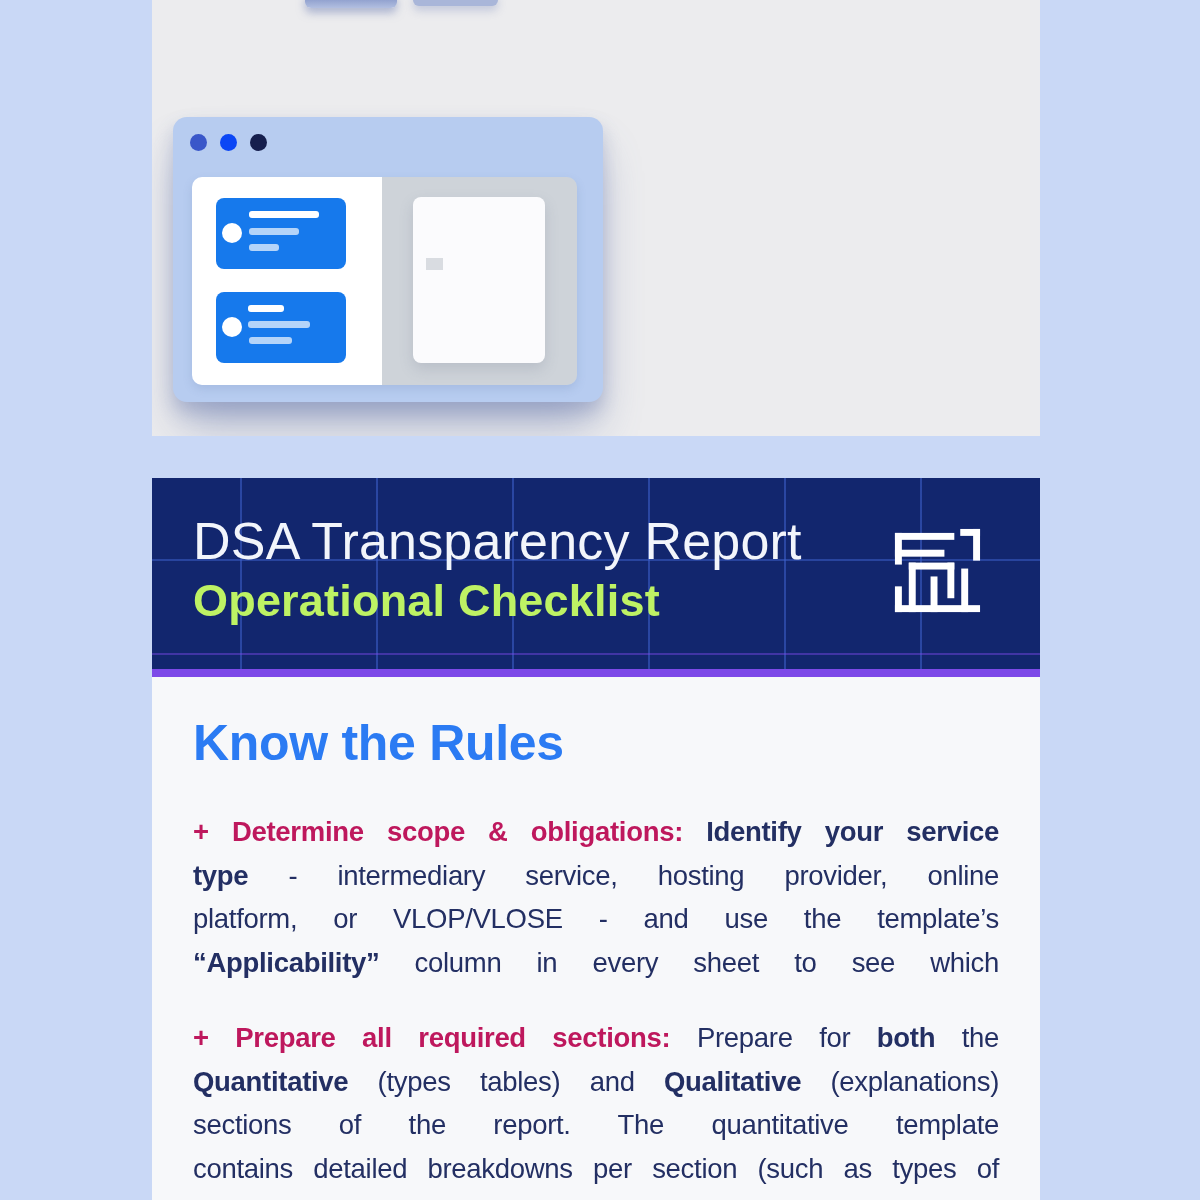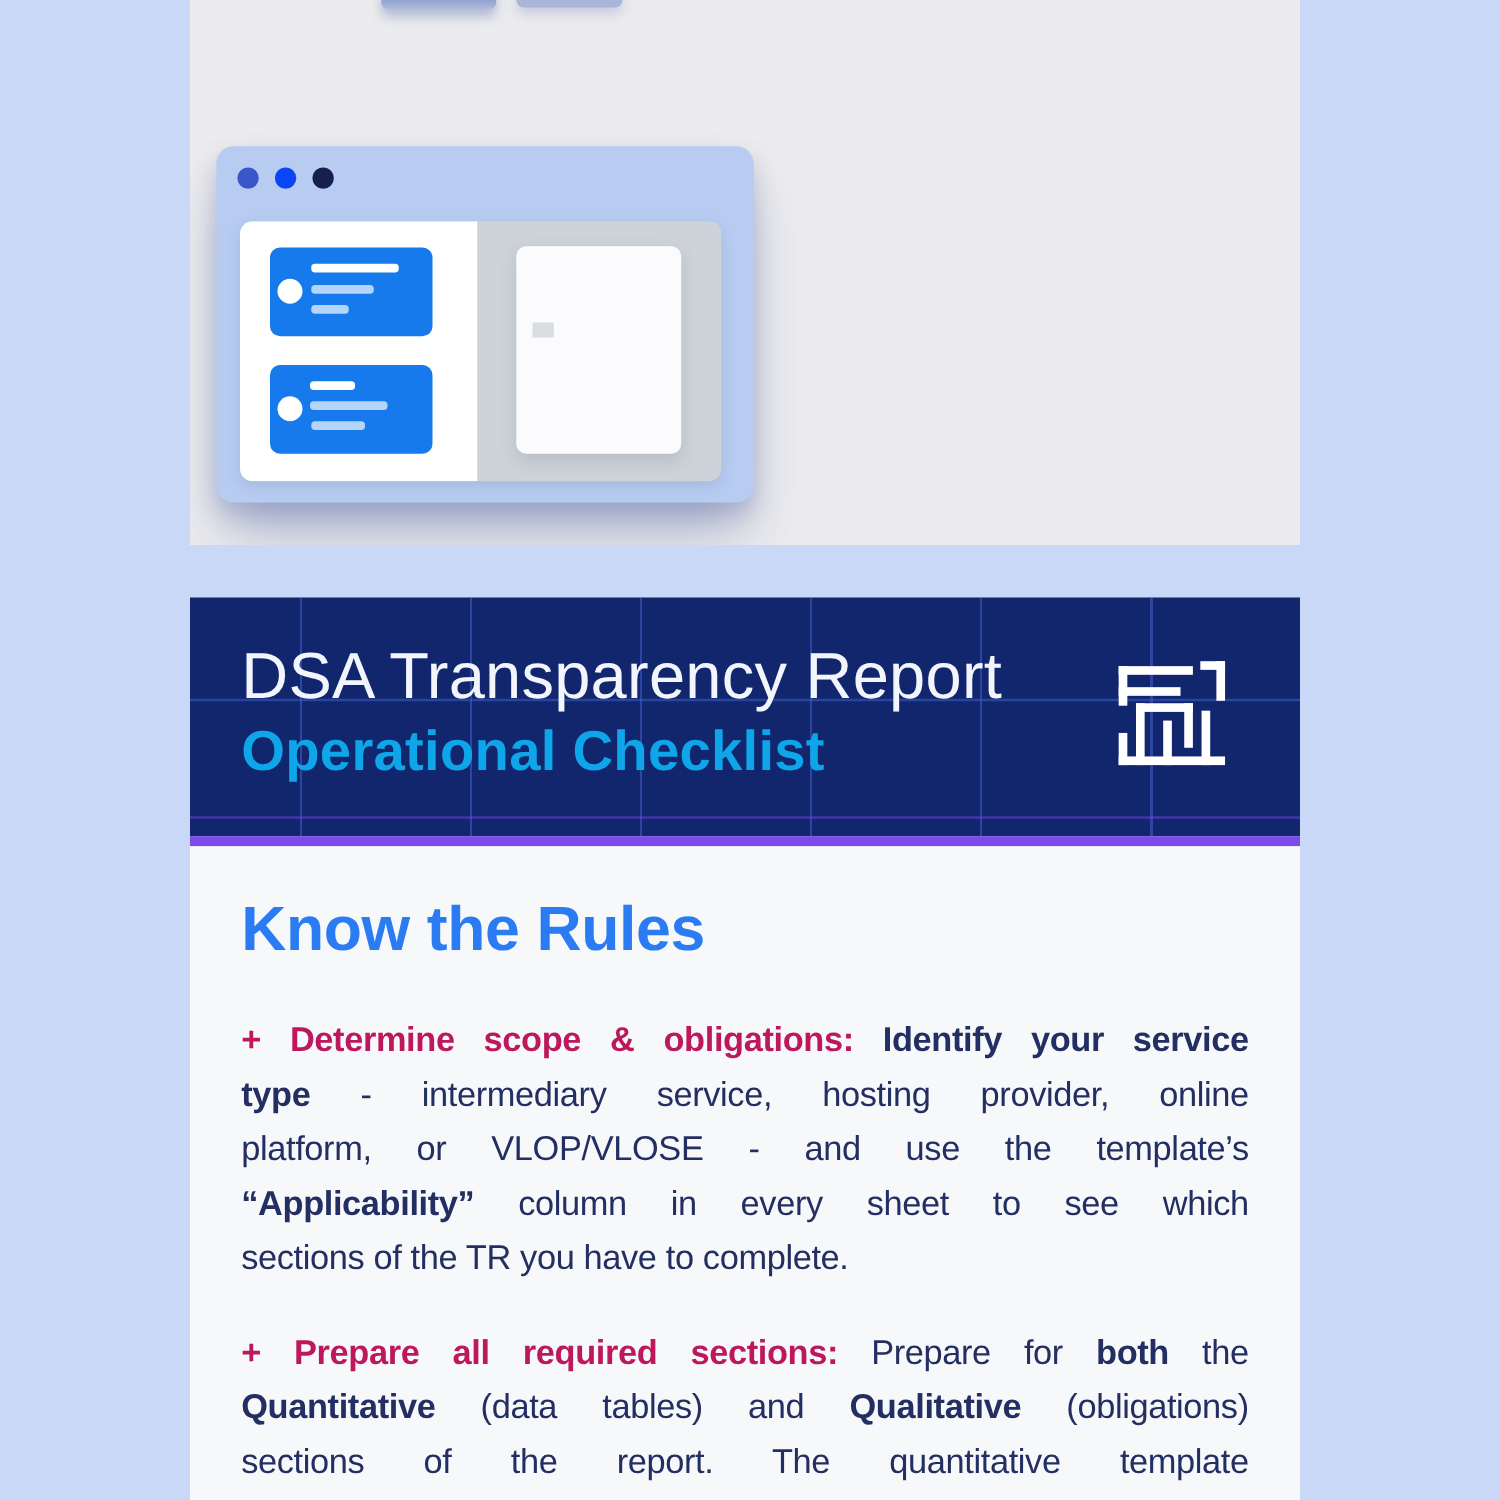--- a/index.html
+++ b/index.html
@@ -76,21 +76,21 @@
     background:repeating-linear-gradient(to right,
       transparent 0,transparent 88px,
       rgba(62,97,205,.55) 88px,rgba(62,97,205,.55) 90px,
       transparent 90px,transparent 136px);
   }
   .grid-h{position:absolute;left:0;width:100%;height:2px;background:rgba(62,97,205,.5);}
   .grid-h.h1{top:81px;}
   .grid-h.h2{top:175px;background:rgba(125,73,232,.45);}
   .banner-text{position:absolute;left:41px;top:34px;color:#f2f5fb;}
   .banner-text .t1{font-size:52px;line-height:59px;font-weight:400;letter-spacing:.2px;}
-  .banner-text .t2{font-size:45px;line-height:59px;font-weight:700;color:#0ea5e9;letter-spacing:.2px;}
+  .banner-text .t2{font-size:45px;line-height:59px;font-weight:700;color:#bef264;letter-spacing:.2px;}
   .logo{position:absolute;right:55px;top:47px;width:97px;height:95px;}
 
   .accent-bar{
     position:absolute;left:152px;top:669px;width:888px;height:8px;
     background:#7d49e8;
   }
 
   
   .content{
     position:absolute;left:152px;top:677px;width:888px;height:536px;
@@ -180,24 +180,23 @@
   <div class="accent-bar"></div>
 
   <section class="content">
     <h1>Know the Rules</h1>
 
     <div class="para">
       <div class="jline"><span class="seg accent">+ Determine scope &amp; obligations: </span><span class="seg bold">Identify your service</span></div>
       <div class="jline"><span class="seg bold">type</span><span class="seg"> - intermediary service, hosting provider, online</span></div>
       <div class="jline"><span class="seg">platform, or VLOP/VLOSE - and use the template’s</span></div>
       <div class="jline"><span class="seg bold">“Applicability”</span><span class="seg"> column in every sheet to see which</span></div>
-      <div class="jline last"><span class="seg">sections of the TR you have to complete.</span></div>
     </div>
 
     <div class="para">
       <div class="jline"><span class="seg accent">+ Prepare all required sections: </span><span class="seg">Prepare for </span><span class="seg bold">both</span><span class="seg"> the</span></div>
-      <div class="jline"><span class="seg bold">Quantitative</span><span class="seg"> (data tables) and </span><span class="seg bold">Qualitative</span><span class="seg"> (obligations)</span></div>
+      <div class="jline"><span class="seg bold">Quantitative</span><span class="seg"> (types tables) and </span><span class="seg bold">Qualitative</span><span class="seg"> (explanations)</span></div>
       <div class="jline"><span class="seg">sections of the report. The quantitative template</span></div>
       <div class="jline"><span class="seg">contains detailed breakdowns per section (such as types of</span></div>
     </div>
   </section>
 
 </div>
 
 </body></html>

